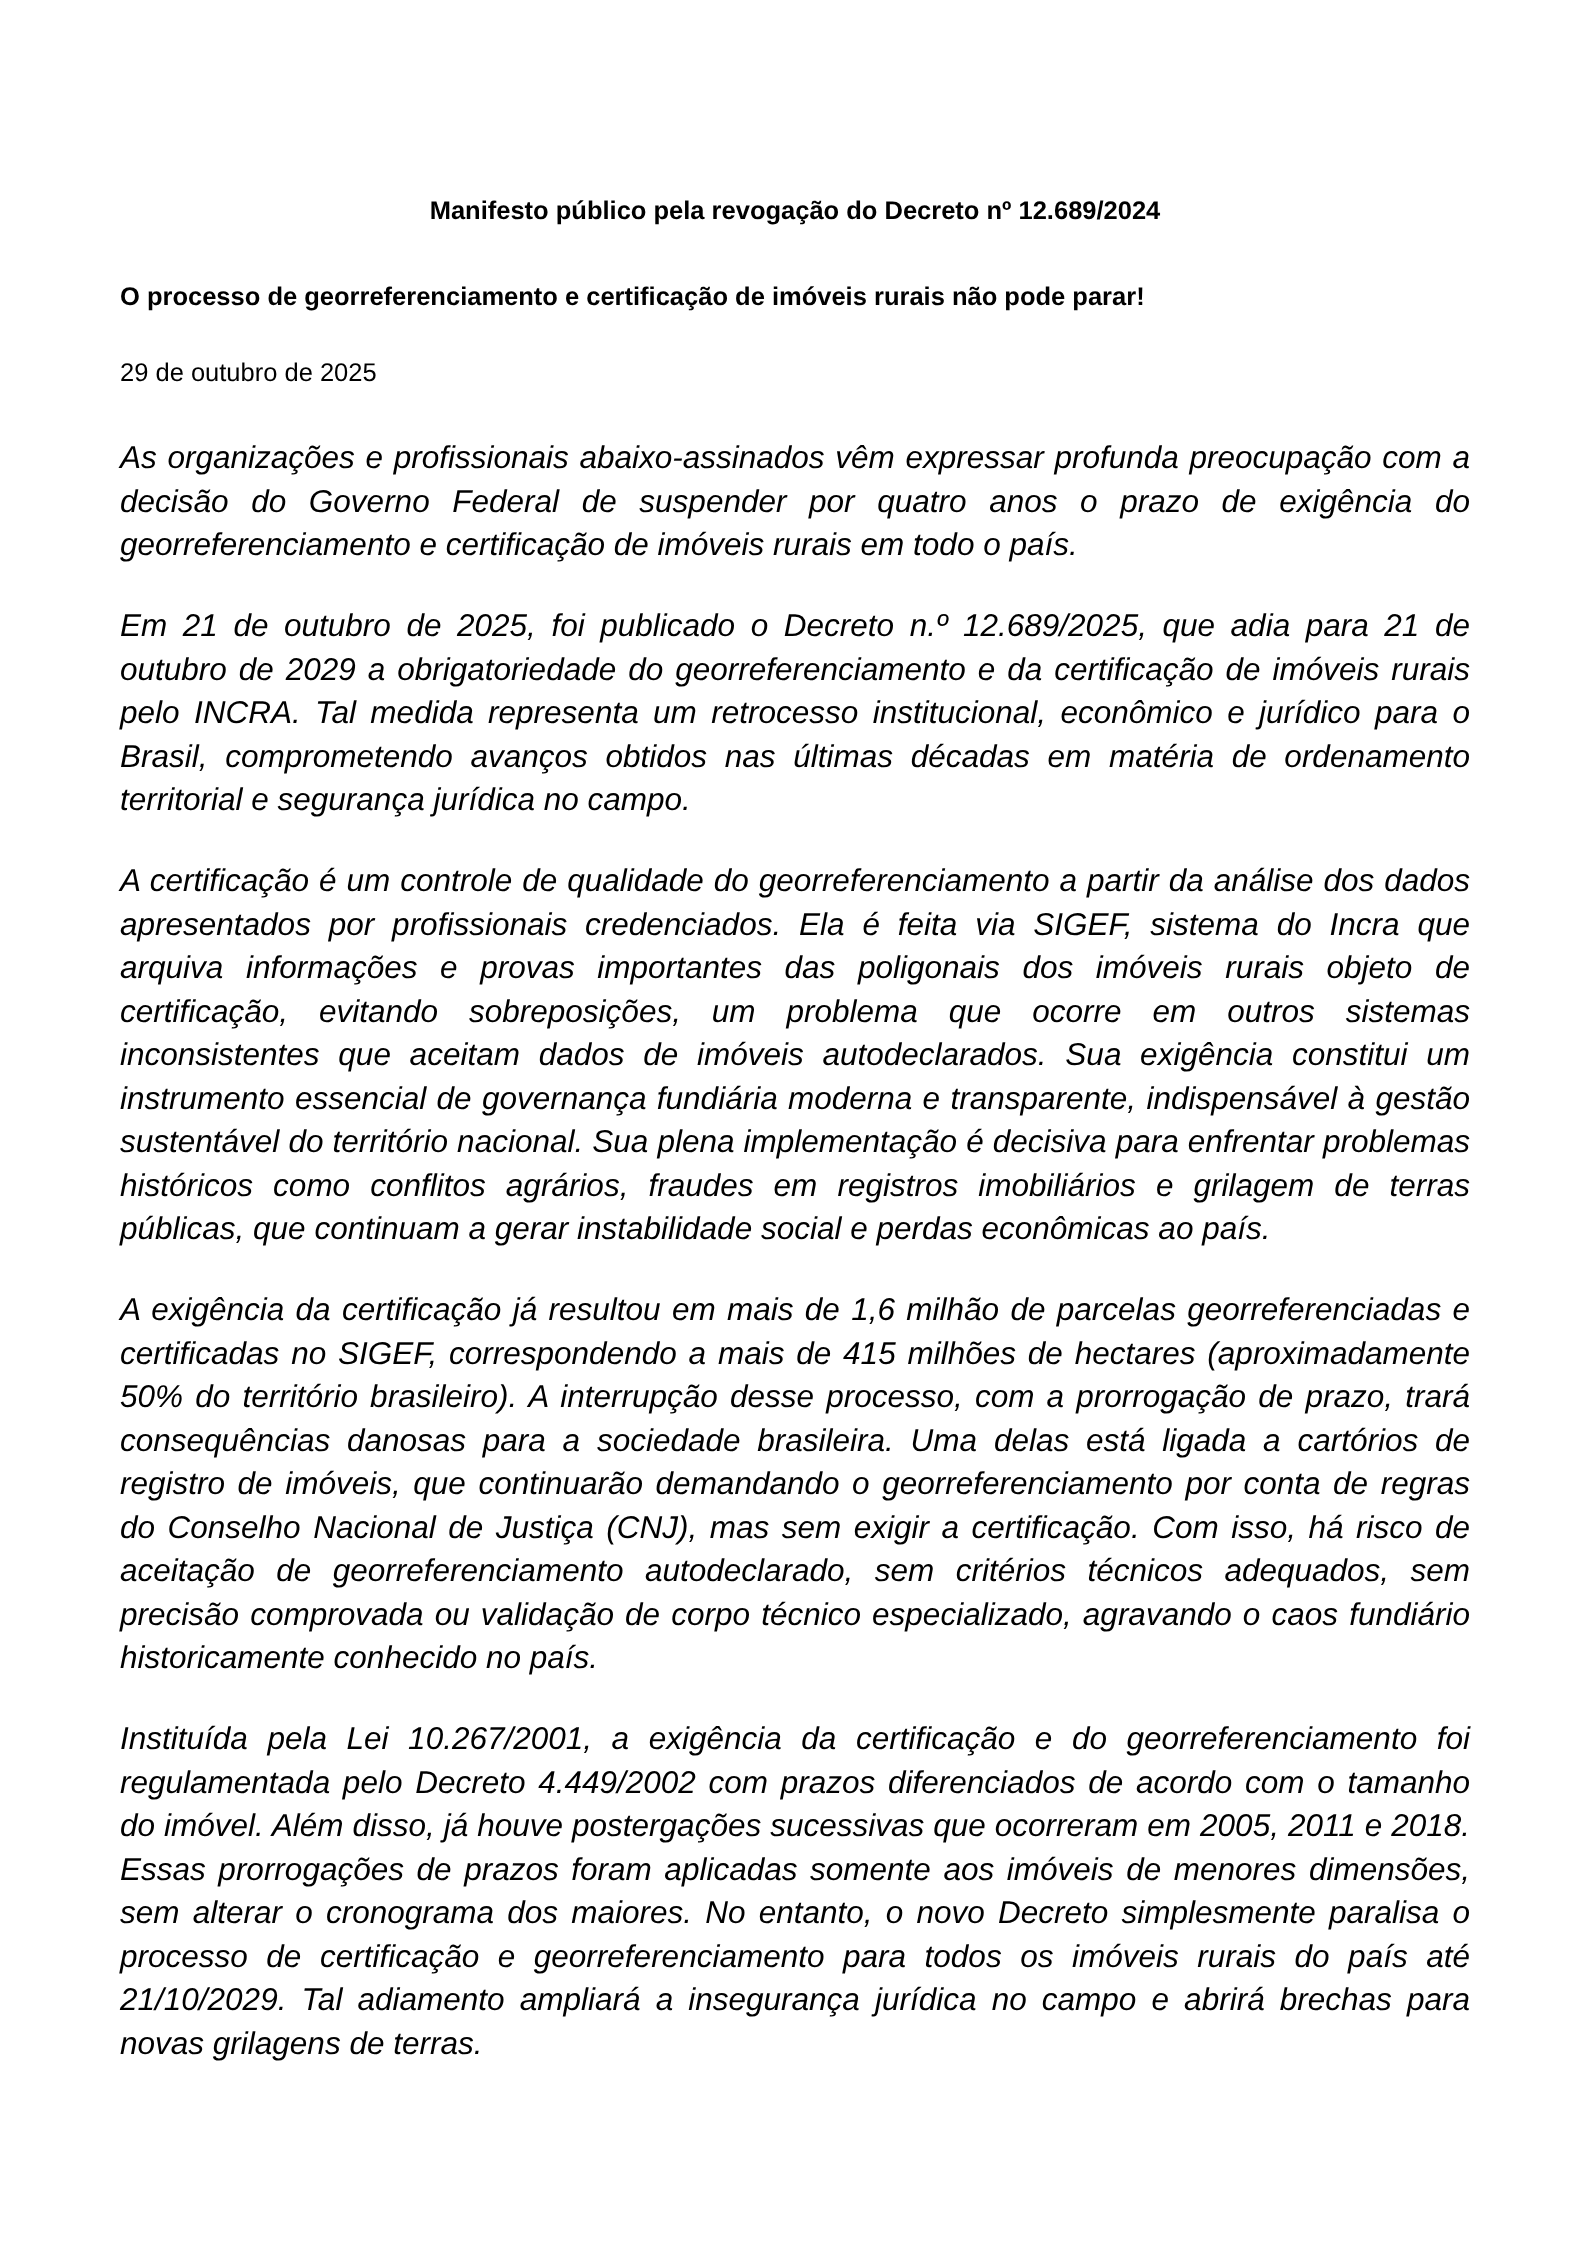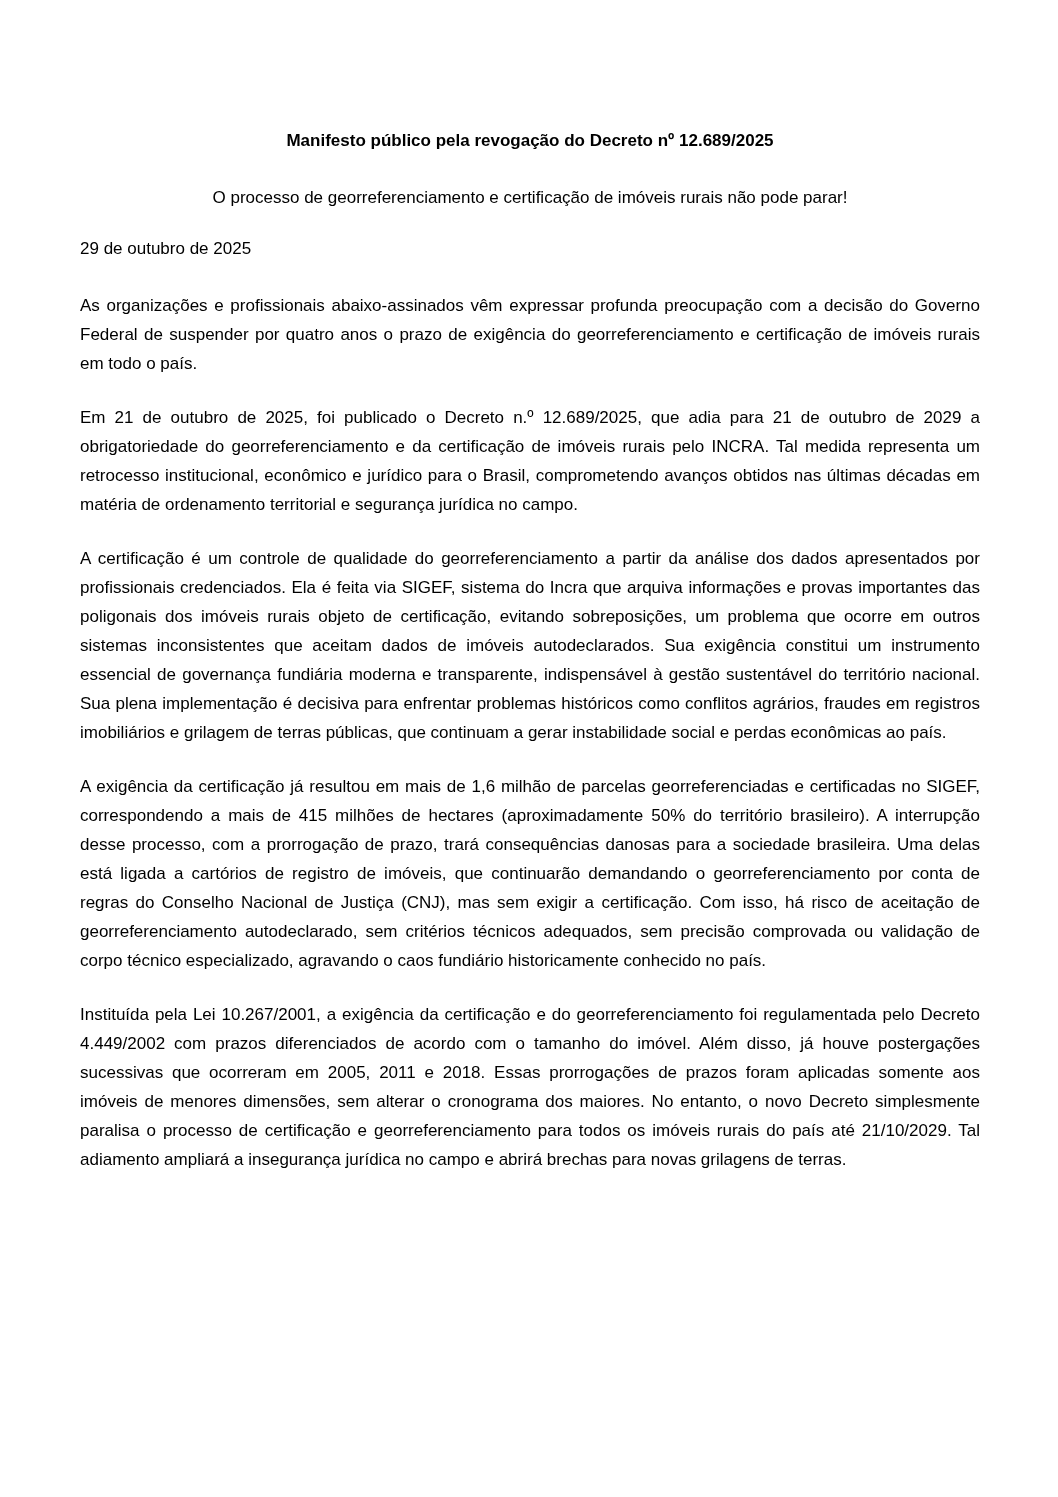--- a/index.html
+++ b/index.html
@@ -22,44 +22,44 @@
   .doc-title {
     font-size: 17px;
     line-height: 29px;
     font-weight: bold;
     text-align: center;
     margin: 0 0 28px 0;
   }
   .doc-subtitle {
     font-size: 17px;
     line-height: 29px;
-    font-weight: normal;
-    text-align: center;
+    font-weight: bold;
     margin: 0 0 22px 0;
   }
   .doc-date {
     font-size: 17px;
     line-height: 29px;
     font-weight: normal;
     text-align: left;
     margin: 0 0 28px 0;
   }
   .doc-paragraph {
-    font-size: 17px;
+    font-size: 21px;
     line-height: 29px;
     text-align: justify;
     text-justify: inter-word;
     margin: 0 0 25px 0;
+    font-style: italic;
   }
 </style>
 </head>
 <body>
 
 <div class="page">
-  <h1 class="doc-title">Manifesto público pela revogação do Decreto nº 12.689/2025</h1>
+  <h1 class="doc-title">Manifesto público pela revogação do Decreto nº 12.689/2024</h1>
 
   <h2 class="doc-subtitle">O processo de georreferenciamento e certificação de imóveis rurais não pode parar!</h2>
 
   <div class="doc-date">29 de outubro de 2025</div>
 
   <p class="doc-paragraph">As organizações e profissionais abaixo-assinados vêm expressar profunda preocupação com a decisão do Governo Federal de suspender por quatro anos o prazo de exigência do georreferenciamento e certificação de imóveis rurais em todo o país.</p>
 
   <p class="doc-paragraph">Em 21 de outubro de 2025, foi publicado o Decreto n.º 12.689/2025, que adia para 21 de outubro de 2029 a obrigatoriedade do georreferenciamento e da certificação de imóveis rurais pelo INCRA. Tal medida representa um retrocesso institucional, econômico e jurídico para o Brasil, comprometendo avanços obtidos nas últimas décadas em matéria de ordenamento territorial e segurança jurídica no campo.</p>
 
   <p class="doc-paragraph">A certificação é um controle de qualidade do georreferenciamento a partir da análise dos dados apresentados por profissionais credenciados. Ela é feita via SIGEF, sistema do Incra que arquiva informações e provas importantes das poligonais dos imóveis rurais objeto de certificação, evitando sobreposições, um problema que ocorre em outros sistemas inconsistentes que aceitam dados de imóveis autodeclarados. Sua exigência constitui um instrumento essencial de governança fundiária moderna e transparente, indispensável à gestão sustentável do território nacional. Sua plena implementação é decisiva para enfrentar problemas históricos como conflitos agrários, fraudes em registros imobiliários e grilagem de terras públicas, que continuam a gerar instabilidade social e perdas econômicas ao país.</p>

